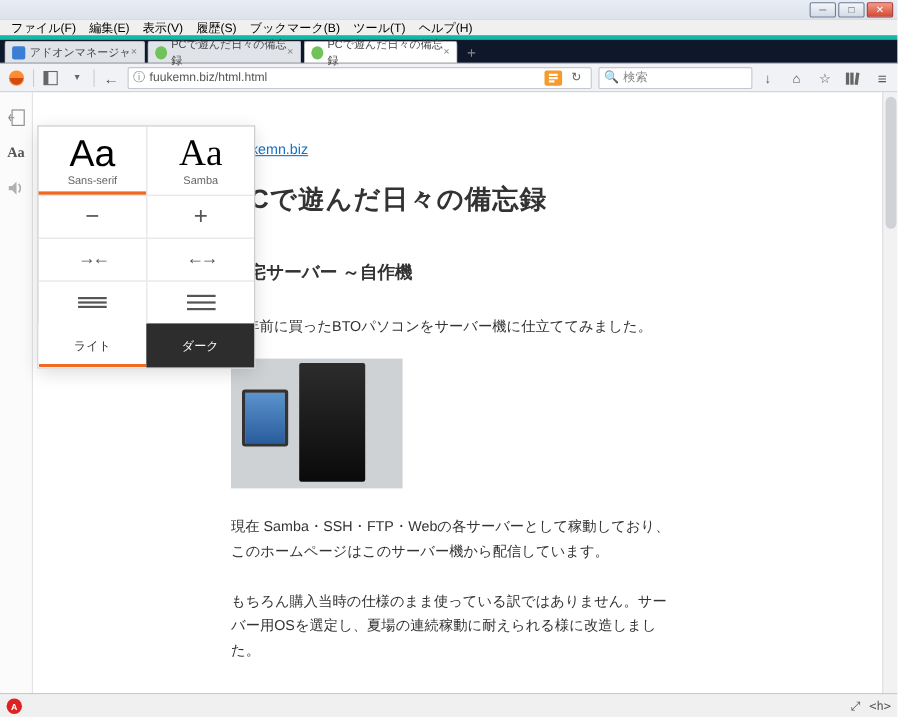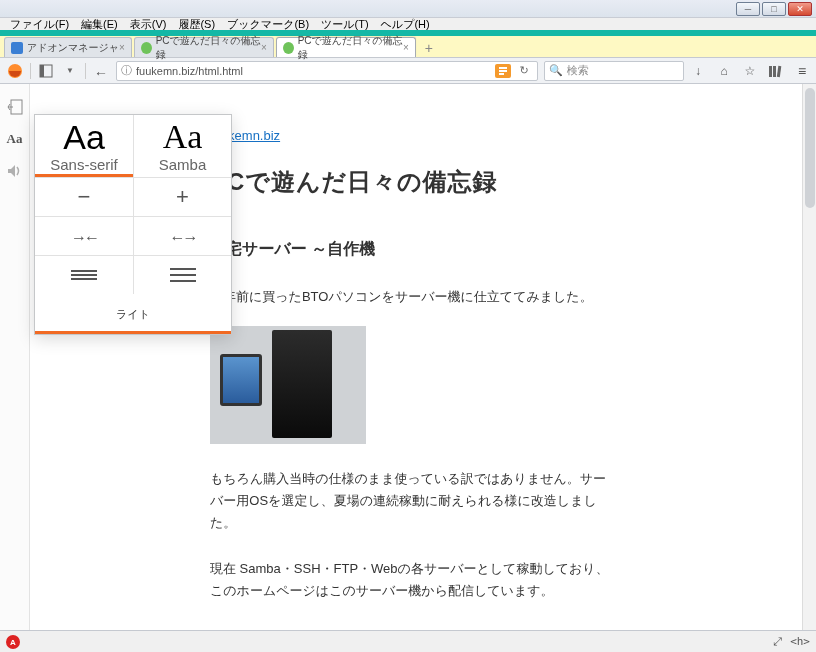--- a/index.html
+++ b/index.html
@@ -29,31 +29,31 @@
       font-size: 9px;
       display:flex;align-items:center;justify-content:center;
       border-radius: 2px;
       color:#555;
     }
     .window-btn.close { background: linear-gradient(#f19a8a,#d44a31); color:#fff; border-color:#a33;}
     
     .menubar {
       height: 18px;
       background: #f0f0f0;
-      border-bottom: 6px solid #14b8a6;
+      border-bottom: 4px solid #14b8a6;
       display: flex;
       align-items: center;
       padding: 0 4px;
       font-size: 11px;
     }
     .menu-item { padding: 0 6px; cursor: default; }
     
     .tabbar {
       height: 22px;
-      background: #fef9c3;
+      background: #0f172a;
       border-bottom: 1px solid #c5c9d0;
       display: flex;
       align-items: flex-end;
       padding: 0 4px;
     }
     .tab {
       height: 20px;
       min-width: 120px;
       max-width: 140px;
       background: #e0e4e9;
@@ -192,21 +192,21 @@
       width:50%; height: 62px;
       display:flex;flex-direction:column;align-items:center;justify-content:center;
       position:relative;
     }
     .rp-cell + .rp-cell { border-left:1px solid #e1e1e1;}
     .rp-row + .rp-row { border-top:1px solid #e1e1e1;}
     .rp-cell.short { height:38px;}
     .rp-cell .Aa { font-size:34px; line-height:1; }
     .rp-cell .Aa.sans { font-family: Arial, sans-serif; }
     .rp-cell .Aa.serif { font-family: Georgia, serif; }
-    .rp-cell .sub { font-size:15px; color:#666; margin-top:2px;}
+    .rp-cell .sub { font-size:10px; color:#666; margin-top:2px;}
     .rp-cell.selected-underline::after {
       content:""; position:absolute; left:0;right:0;bottom:0;height:3px;background:#f16a23;
     }
     .rp-cell .big { font-size:22px; color:#555; line-height:1;}
     .rp-theme-row { display:flex; height:40px;}
     .rp-theme { flex:1; display:flex;align-items:center;justify-content:center;font-size:11px;}
     .rp-theme.light { background:#fff;color:#333;text-align:center;}
     .rp-theme.dark  { background:#2d2d2d;color:#fff;}
     .rp-theme.sepia { background:#f3ecdc;color:#5a4a2c;}
     .rp-theme.selected-underline { box-shadow: inset 0 -3px 0 #f16a23;}
@@ -332,22 +332,22 @@
         </svg>
     </span>
   </div>
   <div class="reader-body">
     <div class="article">
       <a class="site-link">fuukemn.biz</a>
       <h1>PCで遊んだ日々の備忘録</h1>
       <h2>自宅サーバー ～自作機</h2>
       <p>数年前に買ったBTOパソコンをサーバー機に仕立ててみました。</p>
       <div class="photo"></div>
+      <p>現在 Samba・SSH・FTP・Webの各サーバーとして稼動しており、このホームページはこのサーバー機から配信しています。</p>
       <p>もちろん購入当時の仕様のまま使っている訳ではありません。サーバー用OSを選定し、夏場の連続稼動に耐えられる様に改造しました。</p>
-      <p>現在 Samba・SSH・FTP・Webの各サーバーとして稼動しており、このホームページはこのサーバー機から配信しています。</p>
     </div>
   </div>
   <div class="scroll-right">
     <div class="scroll-thumb"></div>
   </div>
 </div>
 
 <div class="reader-panel">
   <div class="rp-row">
     <div class="rp-cell selected-underline">
@@ -386,20 +386,21 @@
     <div class="rp-cell short">
       <div class="line-stack" style="margin:0;">
         <span style="margin:4px auto"></span>
           <span style="margin:4px auto"></span>
           <span style="margin:4px auto"></span>
       </div>
     </div>
   </div>
   <div class="rp-theme-row">
     <div class="rp-theme light selected-underline">ライト</div>
+    <div class="rp-theme dark">ダーク</div>
   </div>
 </div>
 
 <div class="statusbar">
   <div class="status-left">
     <span class="abp-dot">A</span>
   </div>
   <div class="status-right">
     <span>⤢</span>
     <span style="font-family:monospace;">&lt;h&gt;</span>

